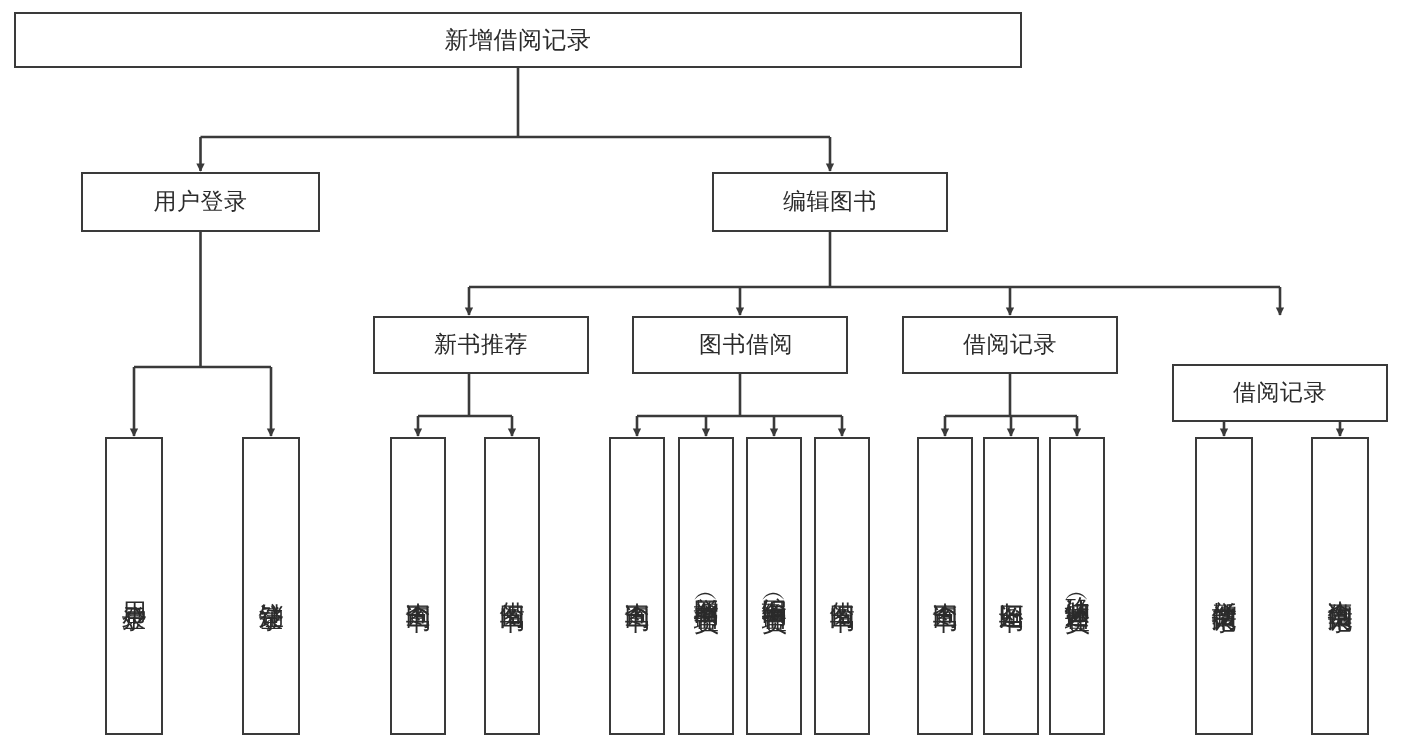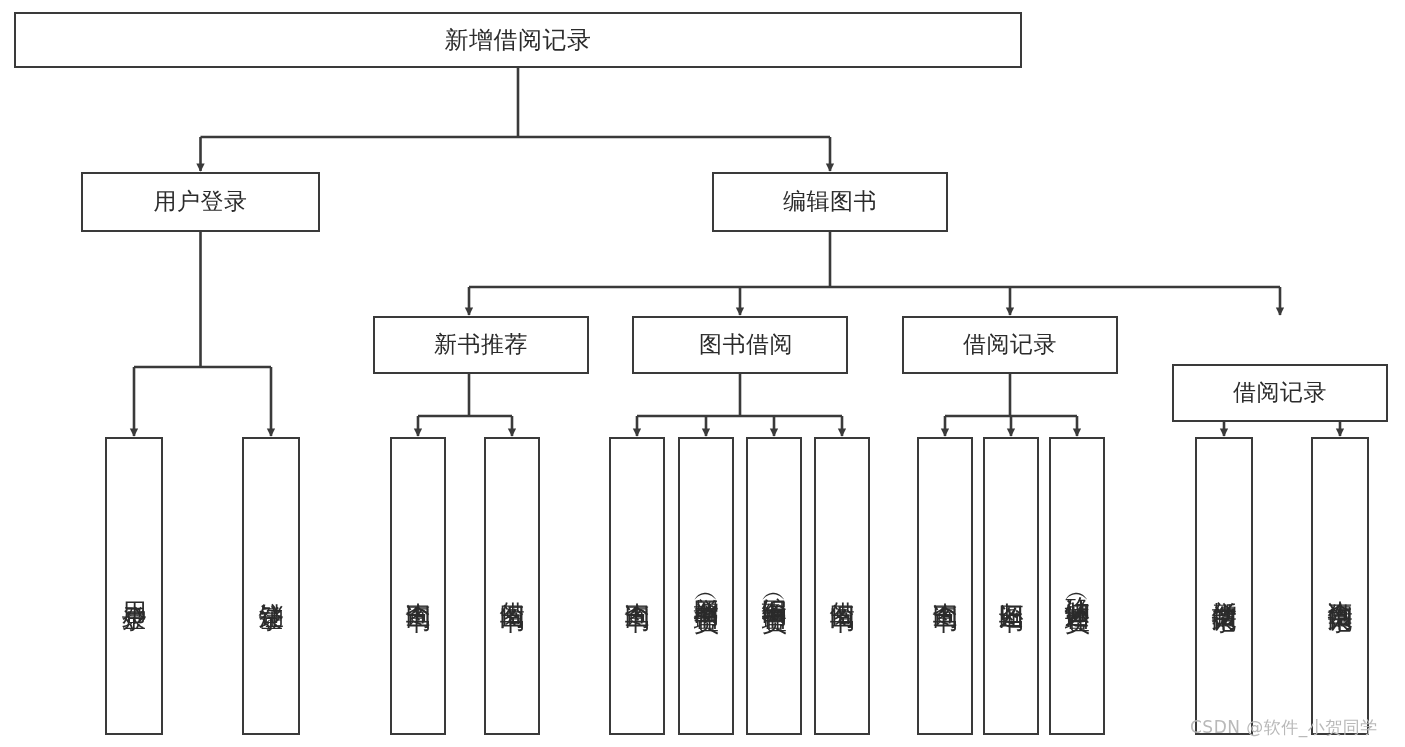--- a/index.html
+++ b/index.html
@@ -174,15 +174,14 @@
         <span class="node-label">确认归还（管理员）</span>
       </div>
       <div class="node leaf" style="left: 1195px; top: 437px; width: 58px; height: 298px;">
         <span class="node-label">新增借阅记录</span>
       </div>
       <div class="node leaf" style="left: 1311px; top: 437px; width: 58px; height: 298px;">
         <span class="node-label">查询借阅记录</span>
       </div>
     </div>
 
-  <div class="watermark" style="left: 1190px; top: 716px; color: rgb(185, 185, 185);">CSDN @软件_小贺同学</div>
 
 </div>
 
 </body></html>

